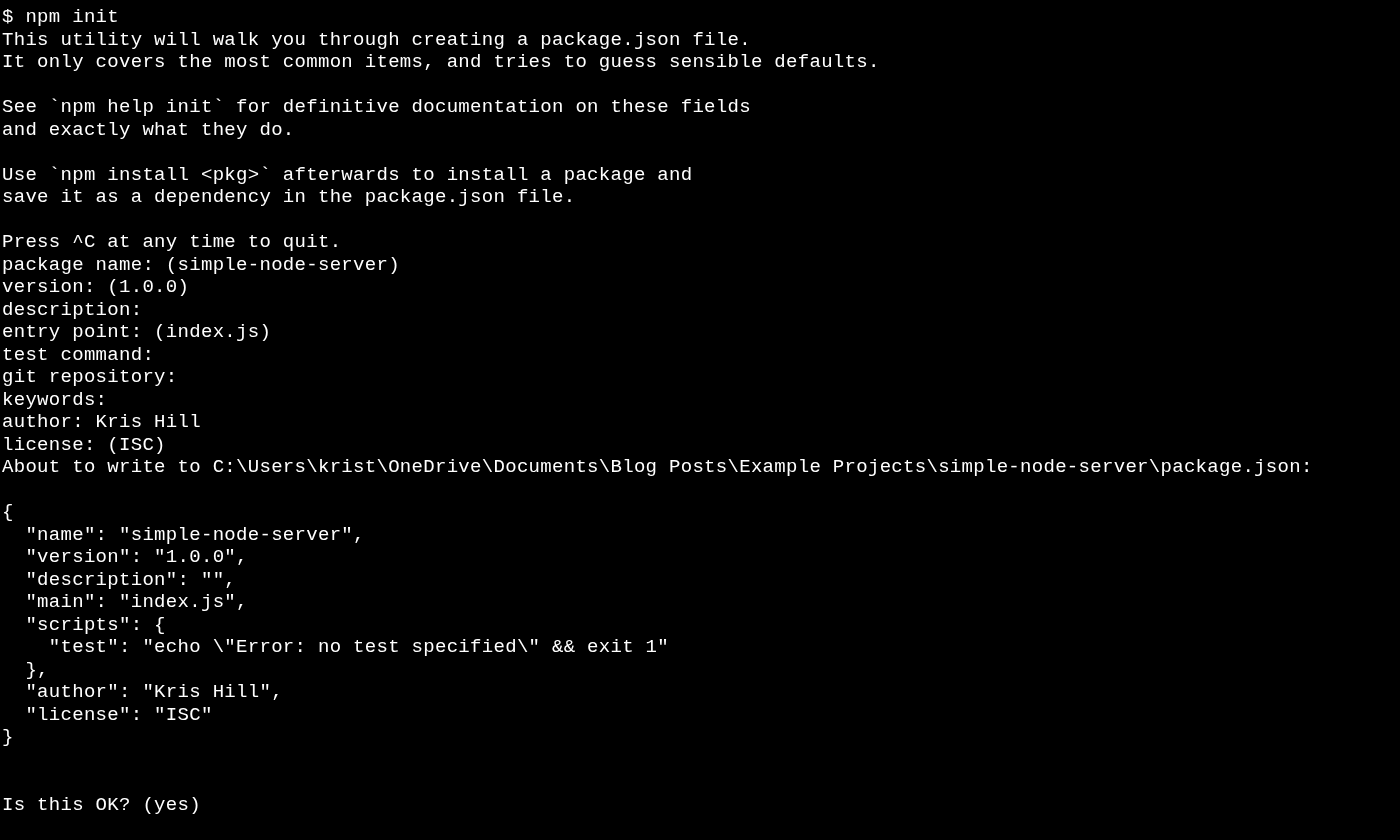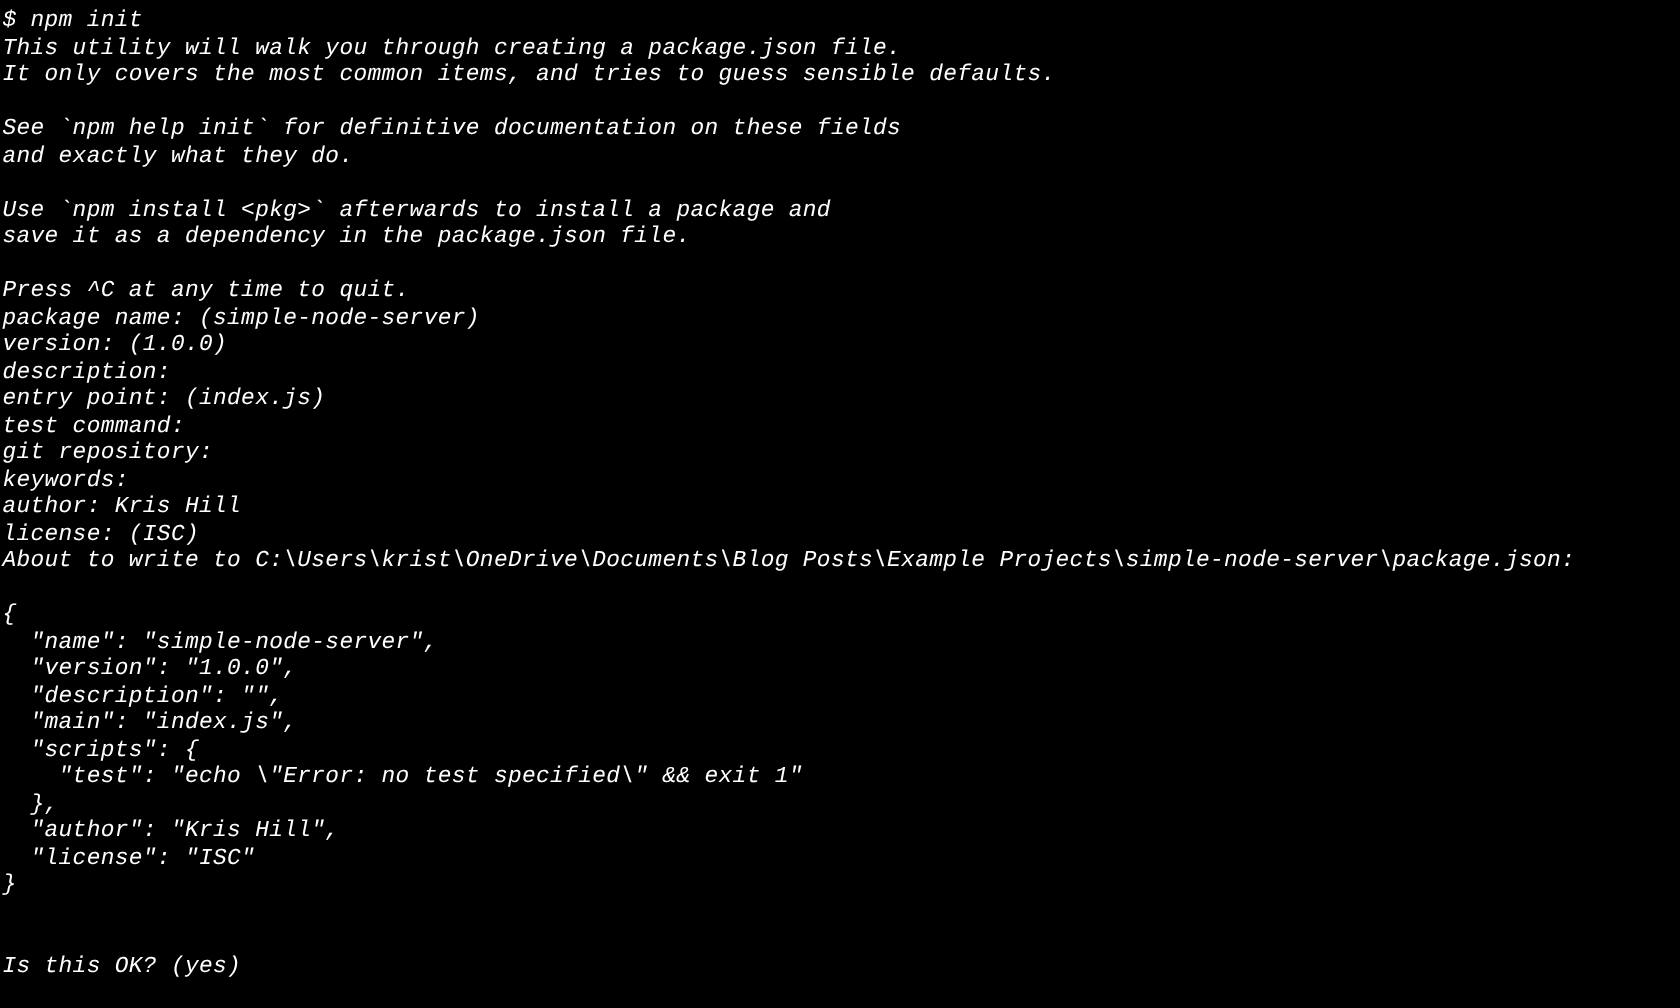--- a/index.html
+++ b/index.html
@@ -1,19 +1,18 @@
 <!DOCTYPE html>
 <html><head>
   <meta charset="utf-8">
   <style>
     * {
       margin: 0;
       padding: 0;
       box-sizing: border-box;
-      font-style: italic;
     }
     body {
       background: #000000;
       color: #ffffff;
       font-family: "Consolas", "Courier New", monospace;
       font-size: 19px;
       line-height: 22.5px;
       padding: 0;
       width: 1400px;
       height: 840px;

